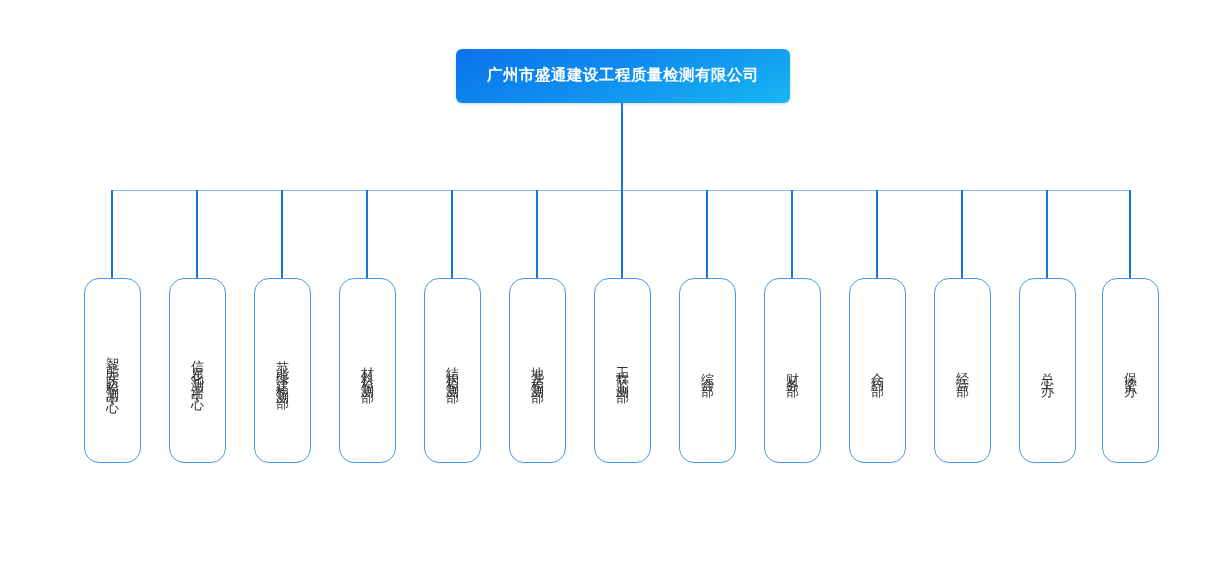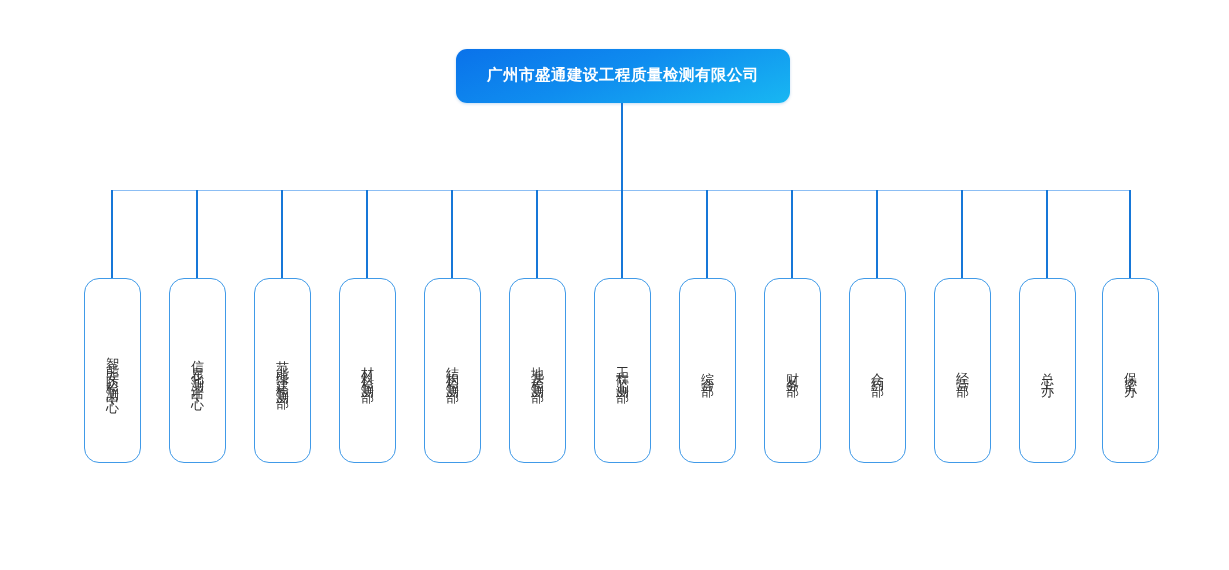--- a/index.html
+++ b/index.html
@@ -19,21 +19,21 @@
     overflow: hidden;
   }
 
   
   .root-node {
     position: absolute;
     left: 456px;
     top: 49px;
     width: 334px;
     height: 54px;
-    border-radius: 11px;
+    border-radius: 6px;
     background: linear-gradient(160deg, #0a72ea 0%, #0f8cef 45%, #18b7f2 100%);
     box-shadow: 0 1px 3px rgba(20, 110, 200, 0.25);
     display: flex;
     align-items: center;
     justify-content: center;
     box-sizing: border-box;
   }
   .root-label {
     color: #ffffff;
     font-size: 15.5px;

